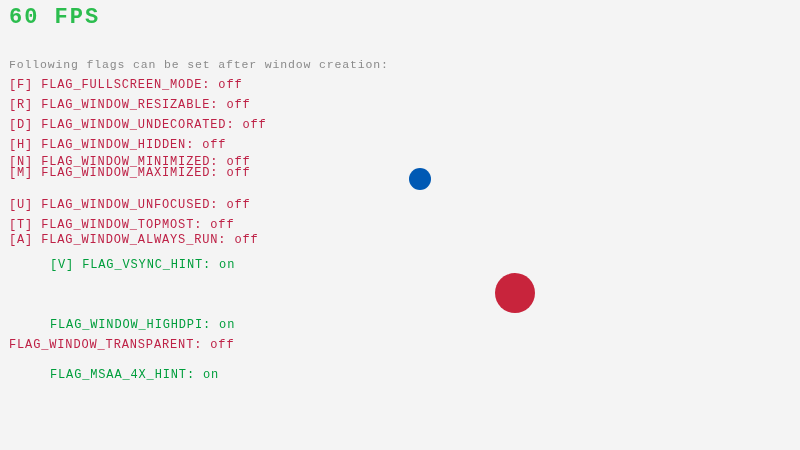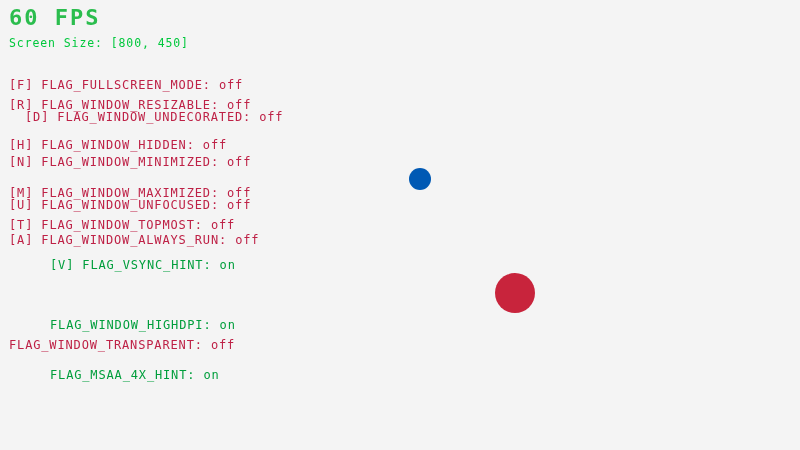--- a/index.html
+++ b/index.html
@@ -97,34 +97,34 @@
     left: 495px;
     top: 273px;
     width: 40px;
     height: 40px;
     background: #c8243c;
   }
 </style>
 </head>
 <body style="background: rgb(244, 244, 244);">
 
-<div id="screen" style="background: rgb(244, 244, 244);">
+<div id="screen" style="background: rgb(244, 244, 244); font-family: Liberation Mono, monospace;">
 
   <div class="fps">60 FPS</div>
 
-  <div class="screen-size">Screen Size: [800, 450]</div>
 
+  <div class="section-head" id="head-after">Following flags can be set after window creation:</div>
 
   <div id="flags-after">
       <div class="flag-row off" style="top: 79px;"><span class="key">[F] </span><span class="name">FLAG_FULLSCREEN_MODE</span><span class="sep">: </span><span class="val">off</span></div>
       <div class="flag-row off" style="top: 99px;"><span class="key">[R] </span><span class="name">FLAG_WINDOW_RESIZABLE</span><span class="sep">: </span><span class="val">off</span></div>
-      <div class="flag-row off" style="top: 111px; margin-left: 16px;"><span class="key">[D] </span><span class="name">FLAG_WINDOW_UNDECORATED</span><span class="sep">: </span><span class="val">off</span></div>
+      <div class="flag-row off" style="top: 119px;"><span class="key">[D] </span><span class="name">FLAG_WINDOW_UNDECORATED</span><span class="sep">: </span><span class="val">off</span></div>
       <div class="flag-row off" style="top: 139px;"><span class="key">[H] </span><span class="name">FLAG_WINDOW_HIDDEN</span><span class="sep">: </span><span class="val">off</span></div>
       <div class="flag-row off" style="top: 156px;"><span class="key">[N] </span><span class="name">FLAG_WINDOW_MINIMIZED</span><span class="sep">: </span><span class="val">off</span></div>
-      <div class="flag-row off" style="top: 187px;"><span class="key">[M] </span><span class="name">FLAG_WINDOW_MAXIMIZED</span><span class="sep">: </span><span class="val">off</span></div>
+      <div class="flag-row off" style="top: 167px;"><span class="key">[M] </span><span class="name">FLAG_WINDOW_MAXIMIZED</span><span class="sep">: </span><span class="val">off</span></div>
       <div class="flag-row off" style="top: 199px;"><span class="key">[U] </span><span class="name">FLAG_WINDOW_UNFOCUSED</span><span class="sep">: </span><span class="val">off</span></div>
       <div class="flag-row off" style="top: 219px;"><span class="key">[T] </span><span class="name">FLAG_WINDOW_TOPMOST</span><span class="sep">: </span><span class="val">off</span></div>
       <div class="flag-row off" style="top: 234px;"><span class="key">[A] </span><span class="name">FLAG_WINDOW_ALWAYS_RUN</span><span class="sep">: </span><span class="val">off</span></div>
       <div class="flag-row on" style="top: 259px;"><span class="key">[V] </span><span class="name">FLAG_VSYNC_HINT</span><span class="sep">: </span><span class="val">on</span></div>
     </div>
 
 
   <div id="flags-before">
       <div class="flag-row on" style="top: 319px;"><span class="name">FLAG_WINDOW_HIGHDPI</span><span class="sep">: </span><span class="val">on</span></div>
       <div class="flag-row off" style="top: 339px;"><span class="name">FLAG_WINDOW_TRANSPARENT</span><span class="sep">: </span><span class="val">off</span></div>

